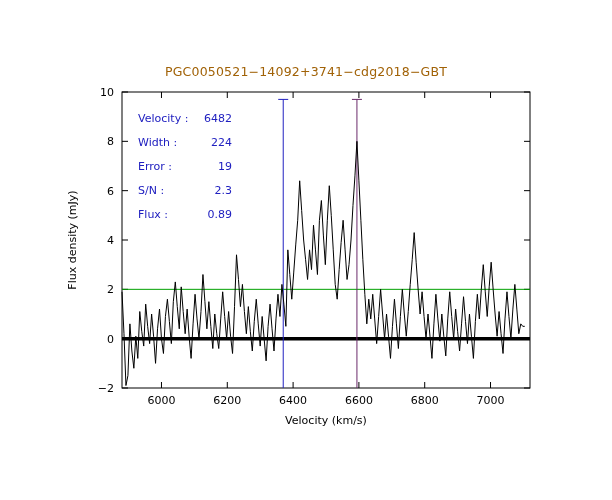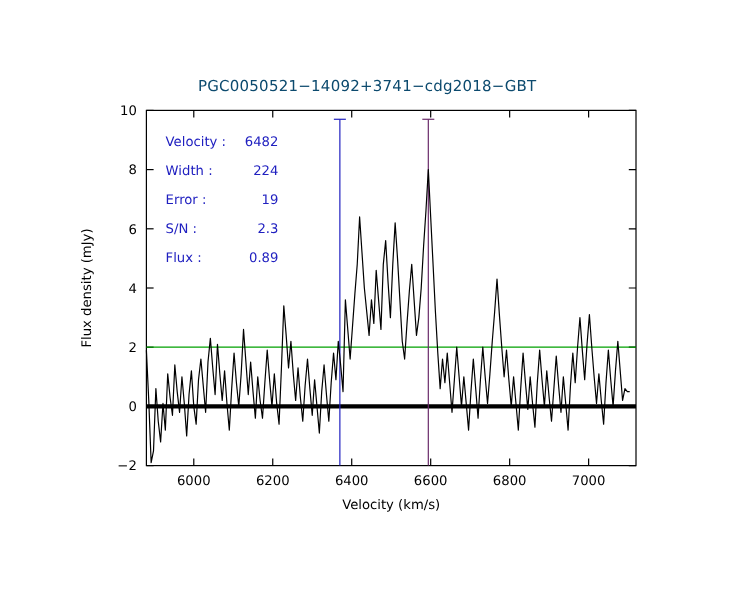--- a/index.html
+++ b/index.html
@@ -1,20 +1,20 @@
 <!DOCTYPE html>
 <html><head>
 <meta charset="utf-8">
 <style>
   html,body{margin:0;padding:0;}
   body{width:612px;height:500px;background:#ffffff;font-family:"DejaVu Sans","Liberation Sans",sans-serif;overflow:hidden;}
   #root{position:relative;width:612px;height:500px;}
   #title{
     position:absolute;left:0;top:64px;width:612px;text-align:center;
-    font-size:12.5px;color:#0c4a6e;letter-spacing:0.2px;
+    font-size:12.5px;color:#a16207;letter-spacing:0.2px;
   }
   #plotwrap{position:absolute;left:0;top:0;width:612px;height:500px;}
   svg{display:block;}
   .axis-label{font-size:11px;fill:#000;}
   .tick-label{font-size:11px;fill:#000;}
   .ann-key{font-size:11px;fill:#2020c0;}
   .ann-val{font-size:11px;fill:#2020c0;}
 </style>
 </head>
 <body>

